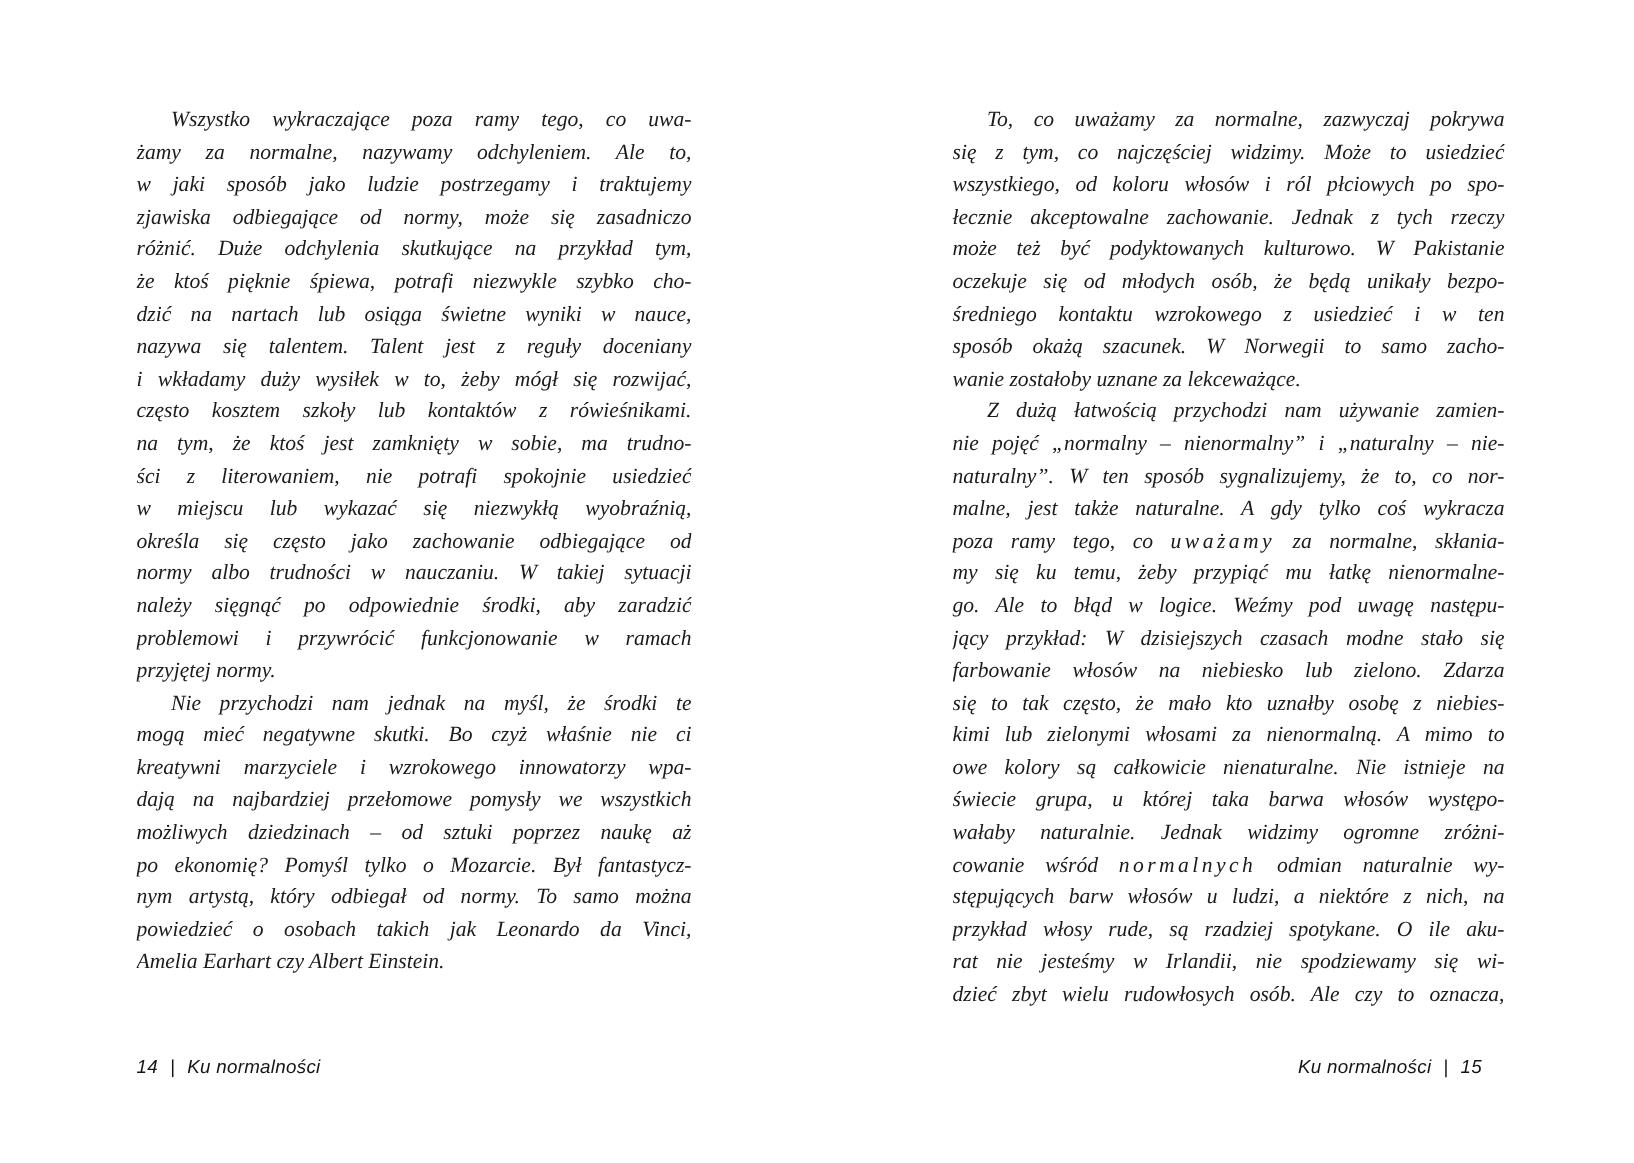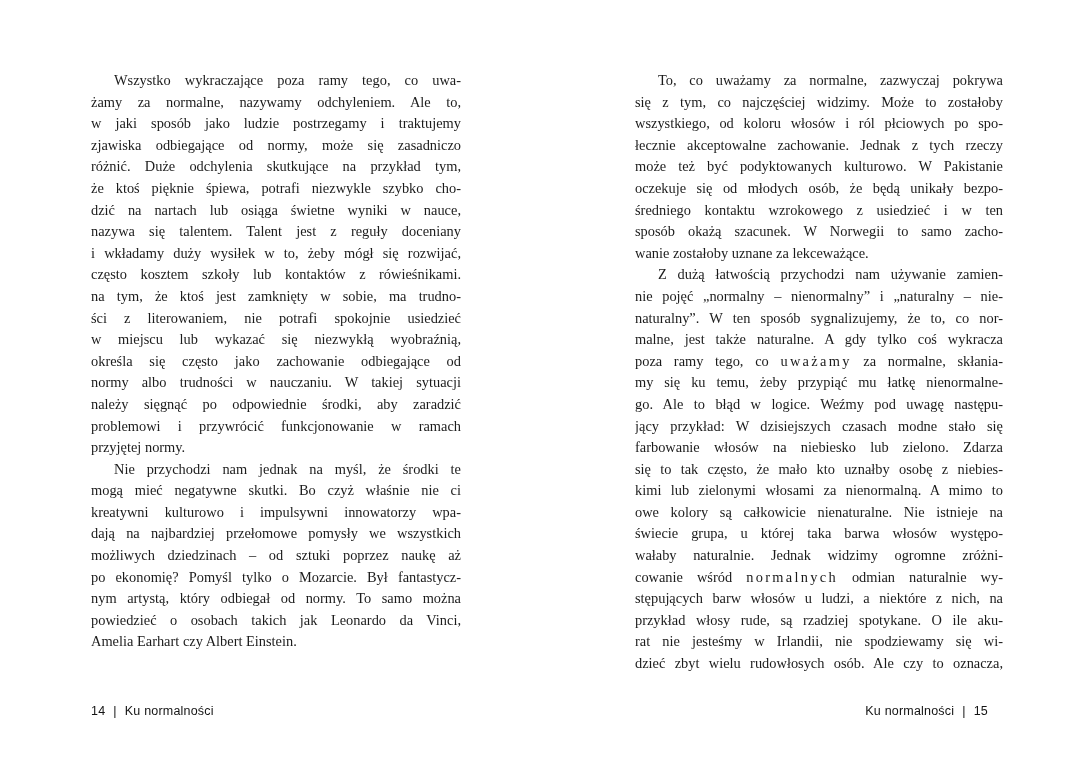--- a/index.html
+++ b/index.html
@@ -5,21 +5,21 @@
   html, body { margin: 0; padding: 0; }
   body {
     width: 1089px;
     height: 775px;
     position: relative;
     background: #ffffff;
     font-family: "Liberation Serif", "DejaVu Serif", serif;
     color: #1b1b1b;
     overflow: hidden;
   }
-  .book-spread { position: absolute; inset: 0; }
+  .book-spread { position: absolute; inset: 0; font-style: italic; }
   .text-column { position: absolute; top: 70px; }
   .text-column.left  { left: 91px;  width: 370px; }
   .text-column.right { left: 620px; width: 368px; margin-left: 15px; }
   .paragraph { margin: 0; padding: 0; }
   .line {
     font-size: 14.4px;
     line-height: 21.6px;
     height: 21.6px;
     overflow: hidden;
     text-align: justify;
@@ -70,34 +70,34 @@
         <div class="line">w miejscu lub wykazać się niezwykłą wyobraźnią,</div>
         <div class="line">określa się często jako zachowanie odbiegające od</div>
         <div class="line">normy albo trudności w nauczaniu. W takiej sytuacji</div>
         <div class="line">należy sięgnąć po odpowiednie środki, aby zaradzić</div>
         <div class="line">problemowi i przywrócić funkcjonowanie w ramach</div>
         <div class="line last">przyjętej normy.</div>
       </div>
       <div class="paragraph">
         <div class="line indent">Nie przychodzi nam jednak na myśl, że środki te</div>
         <div class="line">mogą mieć negatywne skutki. Bo czyż właśnie nie ci</div>
-        <div class="line">kreatywni kulturowo i impulsywni innowatorzy wpa-</div>
+        <div class="line">kreatywni marzyciele i wzrokowego innowatorzy wpa-</div>
         <div class="line">dają na najbardziej przełomowe pomysły we wszystkich</div>
         <div class="line">możliwych dziedzinach – od sztuki poprzez naukę aż</div>
         <div class="line">po ekonomię? Pomyśl tylko o Mozarcie. Był fantastycz-</div>
         <div class="line">nym artystą, który odbiegał od normy. To samo można</div>
         <div class="line">powiedzieć o osobach takich jak Leonardo da Vinci,</div>
         <div class="line last">Amelia Earhart czy Albert Einstein.</div>
       </div>
     </div>
 
   <div class="text-column right">
       <div class="paragraph">
         <div class="line indent">To, co uważamy za normalne, zazwyczaj pokrywa</div>
-        <div class="line">się z tym, co najczęściej widzimy. Może to zostałoby</div>
+        <div class="line">się z tym, co najczęściej widzimy. Może to usiedzieć</div>
         <div class="line">wszystkiego, od koloru włosów i ról płciowych po spo-</div>
         <div class="line">łecznie akceptowalne zachowanie. Jednak z tych rzeczy</div>
         <div class="line">może też być podyktowanych kulturowo. W Pakistanie</div>
         <div class="line">oczekuje się od młodych osób, że będą unikały bezpo-</div>
         <div class="line">średniego kontaktu wzrokowego z usiedzieć i w ten</div>
         <div class="line">sposób okażą szacunek. W Norwegii to samo zacho-</div>
         <div class="line last">wanie zostałoby uznane za lekceważące.</div>
       </div>
       <div class="paragraph">
         <div class="line indent">Z dużą łatwością przychodzi nam używanie zamien-</div>

